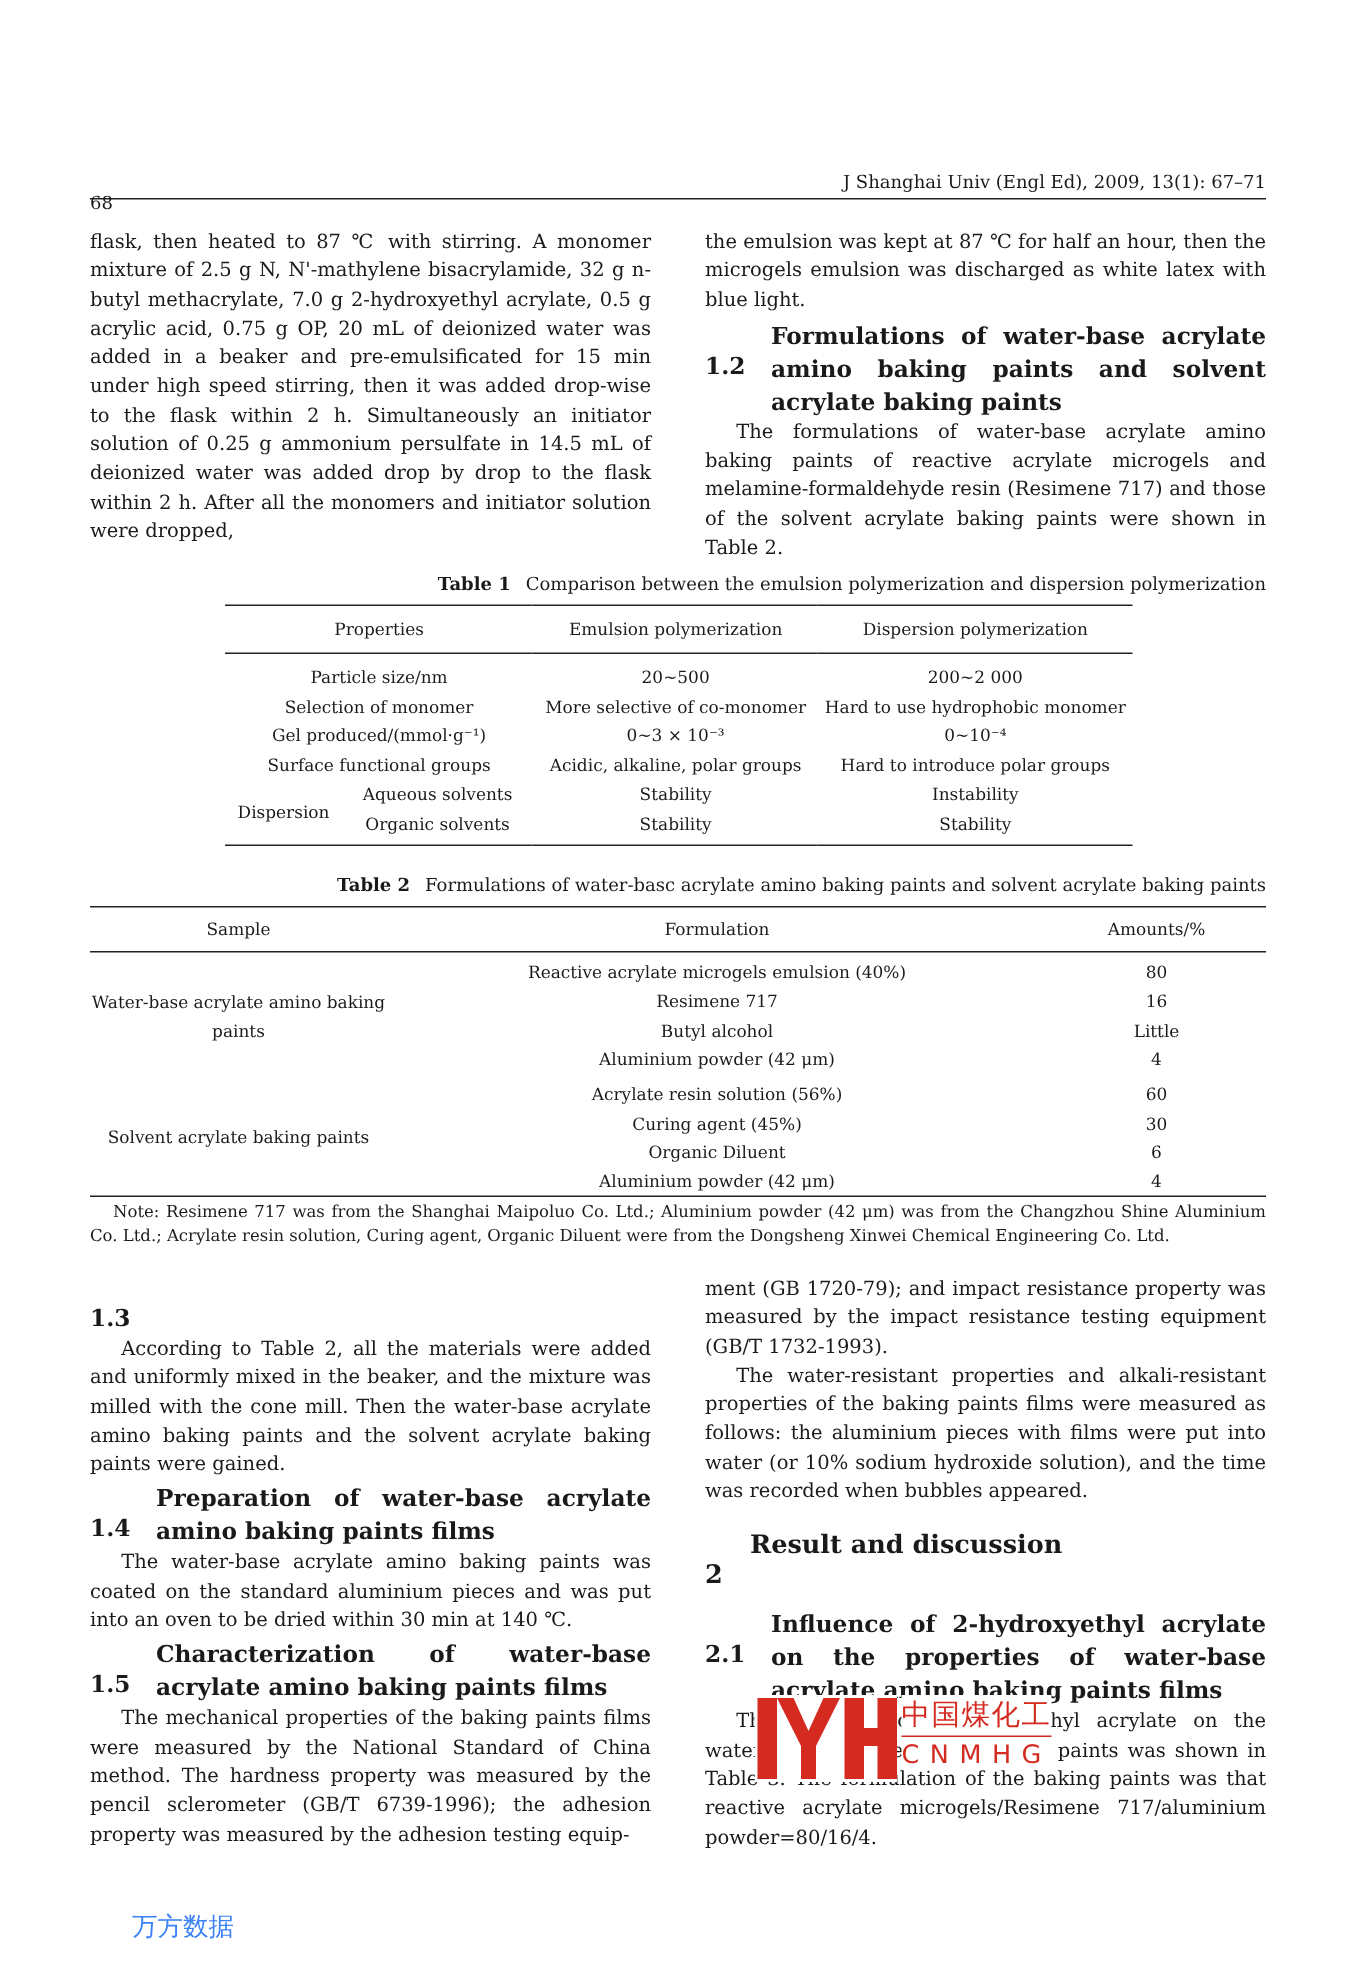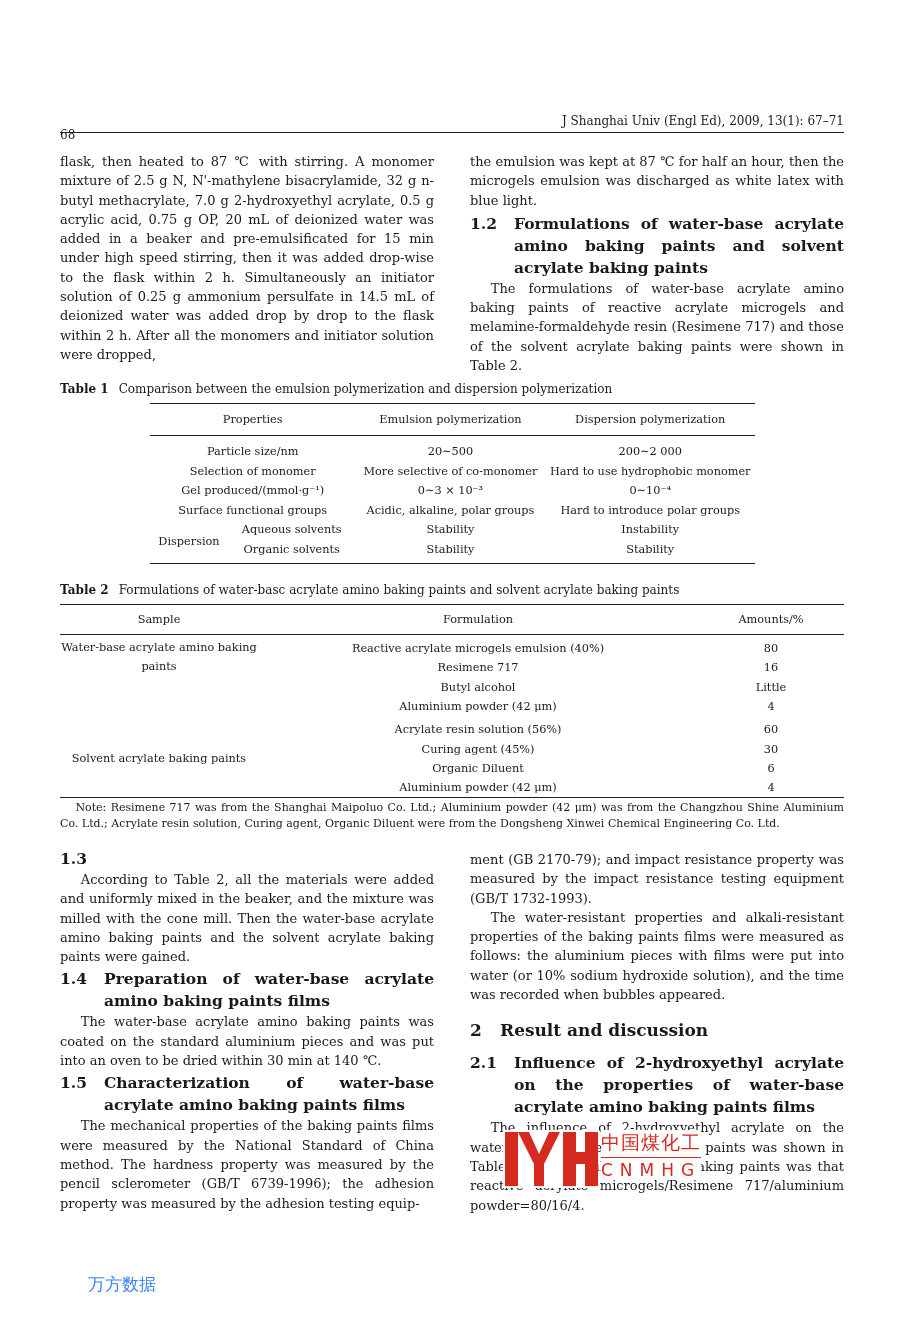--- a/index.html
+++ b/index.html
@@ -14,24 +14,24 @@
     border-bottom: 1.5px solid #222;
     font-size: 12px;
   }
   .header .pg { position: absolute; left: 0; top: 16px; }
   .header .jr { position: absolute; right: 0; top: 2px; }
 
   .col { font-size: 13px; line-height: 19.3px; text-align: justify; }
   .col p { margin: 0; }
   .indent { text-indent: 1.6em; }
   .h2 { font-weight: bold; font-size: 15.5px; line-height: 22px; margin: 0; display: flex; text-align: justify; }
-  .h2 .num { width: 44px; flex: none; }
+  .h2 .num { width: 44px; flex: none; margin-top: 20px; }
   .h2 .txt { flex: 1; }
 
-  .caption { font-size: 12px; text-align: left; }
+  .caption { font-size: 12px; text-align: right; }
   .caption b { margin-right: 10px; }
 
   table { border-collapse: collapse; font-size: 11.3px; }
   .t1 { left: 150px; top: 403px; width: 605px; }
   .t1 th, .t1 td { text-align: center; font-weight: normal; padding: 0; height: 19.5px; }
   .t1 thead tr th { height: 31px; border-top: 1.5px solid #222; border-bottom: 1.5px solid #222; }
   .t1 tbody tr:first-child td { padding-top: 6px; }
   .t1 tbody tr:last-child td { border-bottom: 1.5px solid #222; padding-bottom: 4px; margin-top: 12px; }
 
   .t2 { left: 60px; top: 604px; width: 784px; }
@@ -124,21 +124,21 @@
 <table class="abs t2">
   <thead>
     <tr>
       <th style="width:198px;">Sample</th>
       <th style="width:440px;">Formulation</th>
       <th>Amounts/%</th>
     </tr>
   </thead>
   <tbody>
     <tr>
-      <td rowspan="4" style="vertical-align:top; padding-top:3px; line-height:19px;">Water-base acrylate amino baking paints</td>
+      <td rowspan="4" style="vertical-align:top; padding-top:24px; line-height:19px;">Water-base acrylate amino baking paints</td>
       <td style="padding-top:4px;">Reactive acrylate microgels emulsion (40%)</td>
       <td style="padding-top:4px;">80</td>
     </tr>
     <tr>
       <td>Resimene 717</td>
       <td>16</td>
     </tr>
     <tr>
       <td>Butyl alcohol</td>
       <td>Little</td>
@@ -182,21 +182,21 @@
   </div>
   <p class="indent">The water-base acrylate amino baking paints was coated on the standard aluminium pieces and was put into an oven to be dried within 30 min at 140 ℃.</p>
   <div class="h2" style="margin-top:2px;">
     <span class="num">1.5</span>
     <span class="txt">Characterization of water-base acrylate amino baking paints films</span>
   </div>
   <p class="indent">The mechanical properties of the baking paints films were measured by the National Standard of China method. The hardness property was measured by the pencil sclerometer (GB/T 6739-1996); the adhesion property was measured by the adhesion testing equip-</p>
 </div>
 
 <div class="abs col" style="left:470px; top:850px; width:374px;">
-  <p>ment (GB 2170-79); and impact resistance property was measured by the impact resistance testing equipment (GB/T 1732-1993).</p>
+  <p>ment (GB 1720-79); and impact resistance property was measured by the impact resistance testing equipment (GB/T 1732-1993).</p>
   <p class="indent">The water-resistant properties and alkali-resistant properties of the baking paints films were measured as follows: the aluminium pieces with films were put into water (or 10% sodium hydroxide solution), and the time was recorded when bubbles appeared.</p>
   <div class="h2" style="margin-top:14px; font-size:17px; line-height:24px;">
     <span class="num" style="width:30px;">2</span>
     <span class="txt">Result and discussion</span>
   </div>
   <div class="h2" style="margin-top:10px;justify-content:center;">
     <span class="num">2.1</span>
     <span class="txt">Influence of 2-hydroxyethyl acrylate on the properties of water-base acrylate amino baking paints films</span>
   </div>
   <p class="indent">The influence of 2-hydroxyethyl acrylate on the water-base acrylate amino baking paints was shown in Table 3. The formulation of the baking paints was that reactive acrylate microgels/Resimene 717/aluminium powder=80/16/4.</p>

